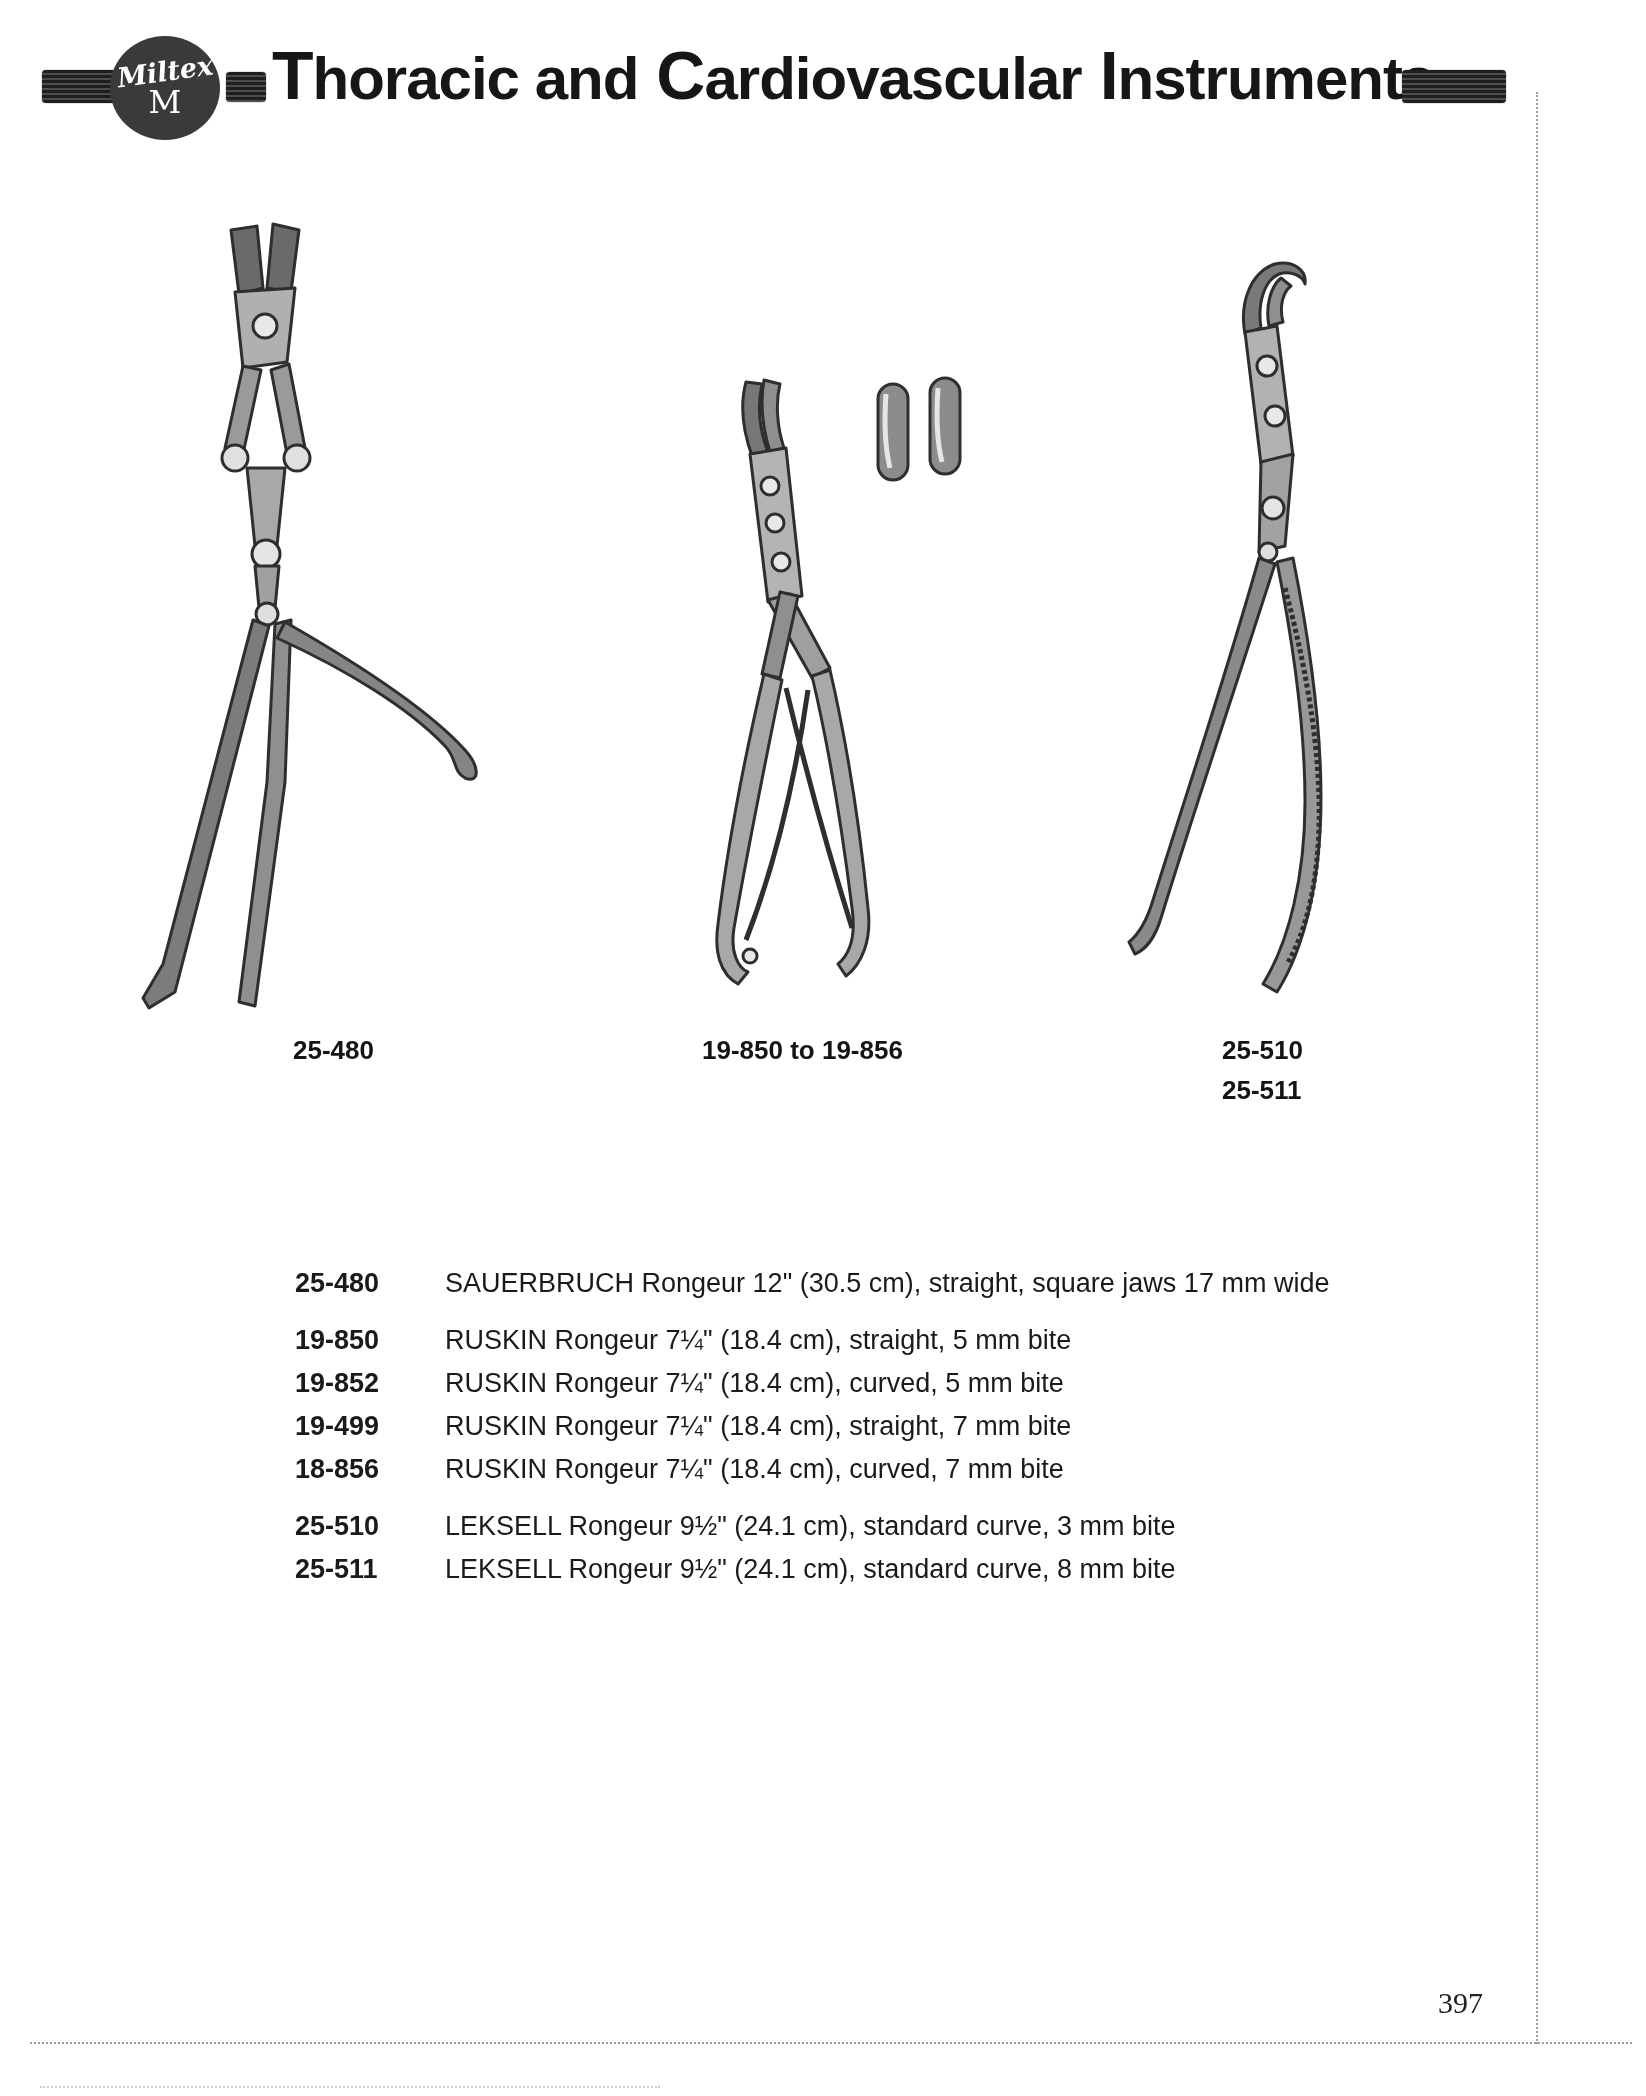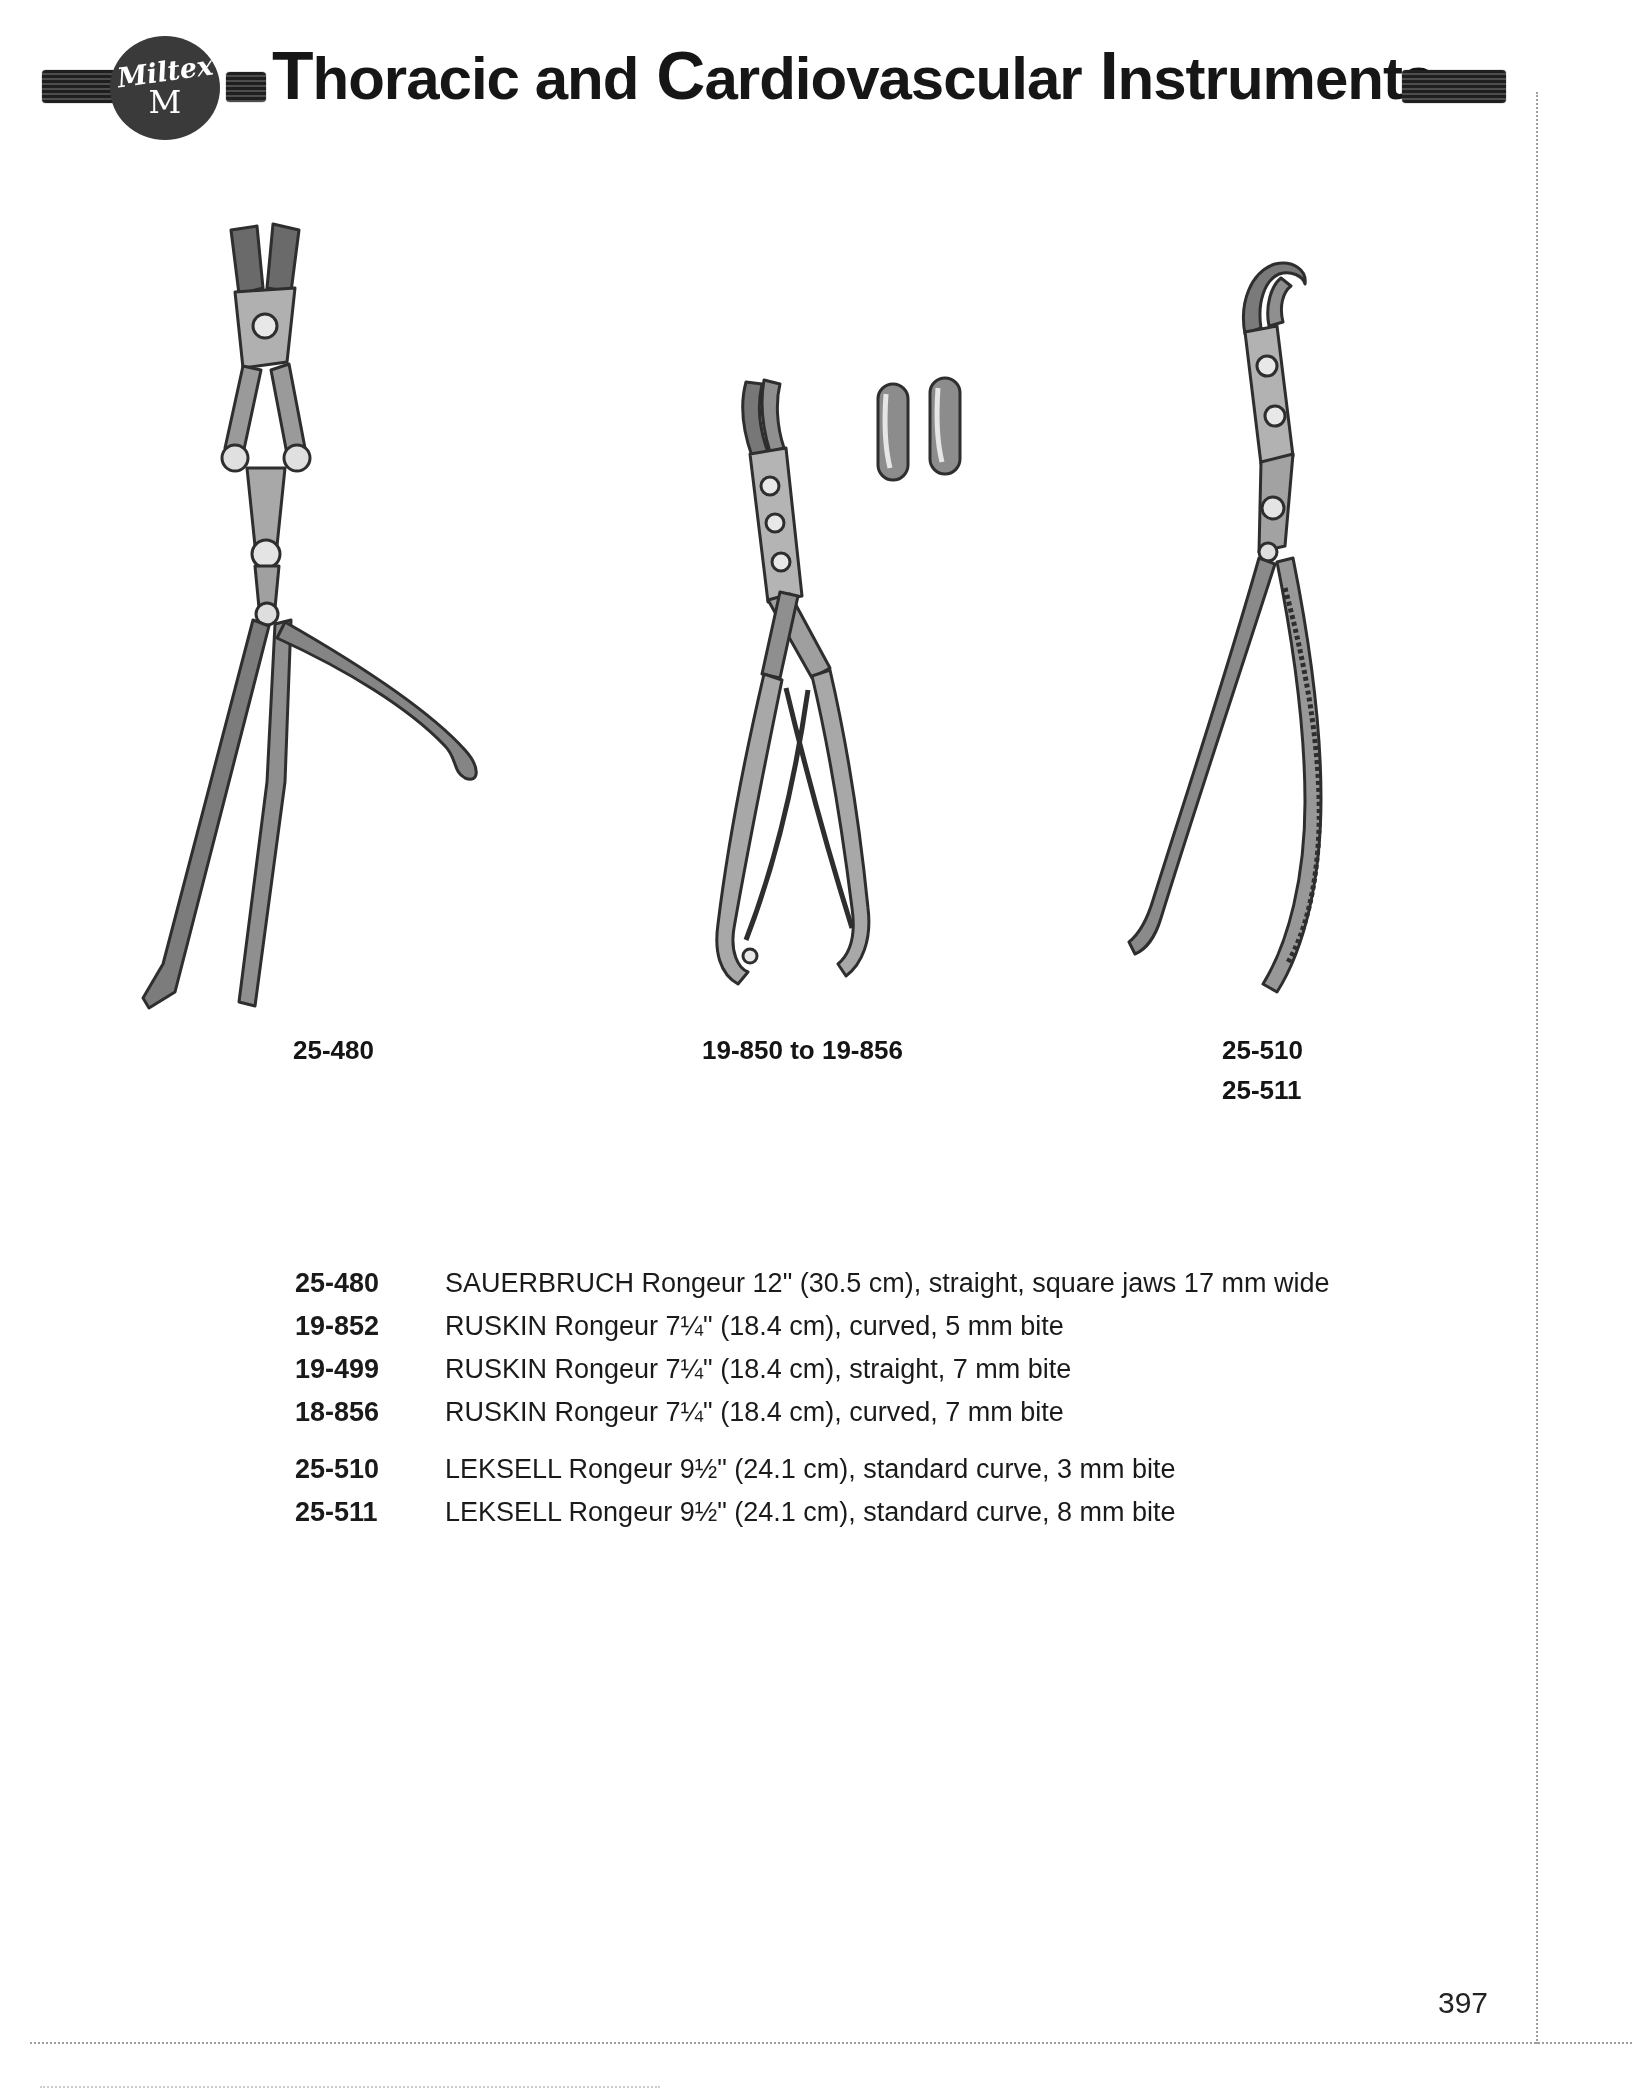--- a/index.html
+++ b/index.html
@@ -72,21 +72,21 @@
     display:flex;
     font-size:27px;line-height:43px;
   }
   .product-row.group-gap{margin-top:14px;}
   .product-code{width:150px;font-weight:bold;flex:0 0 150px;}
   .product-desc{flex:1;}
 
   
   .page-number{
     position:absolute;left:1438px;top:1986px;
-    font-size:30px;color:#222;
+    font-size:30px;color:#222;font-family:Liberation Serif, serif;
   }
   .dotted-h{
     position:absolute;left:30px;top:2042px;width:1602px;height:0;
     border-top:2px dotted #9aa0a6;
   }
   .dotted-h2{
     position:absolute;left:40px;top:2086px;width:620px;height:0;
     border-top:2px dotted #c9ced2;
   }
   .dotted-v{
@@ -195,20 +195,24 @@
     <div>25-511</div>
   </div>
 
   <div class="product-list">
 
     <div class="product-row">
       <span class="product-code">25-480</span>
       <span class="product-desc">SAUERBRUCH Rongeur 12" (30.5 cm), straight, square jaws 17 mm wide</span>
     </div>
 
+    <div class="product-row group-gap">
+      <span class="product-code">19-850</span>
+      <span class="product-desc">RUSKIN Rongeur 7¼" (18.4 cm), straight, 5 mm bite</span>
+    </div>
     <div class="product-row">
       <span class="product-code">19-852</span>
       <span class="product-desc">RUSKIN Rongeur 7¼" (18.4 cm), curved, 5 mm bite</span>
     </div>
     <div class="product-row">
       <span class="product-code">19-499</span>
       <span class="product-desc">RUSKIN Rongeur 7¼" (18.4 cm), straight, 7 mm bite</span>
     </div>
     <div class="product-row">
       <span class="product-code">18-856</span>

